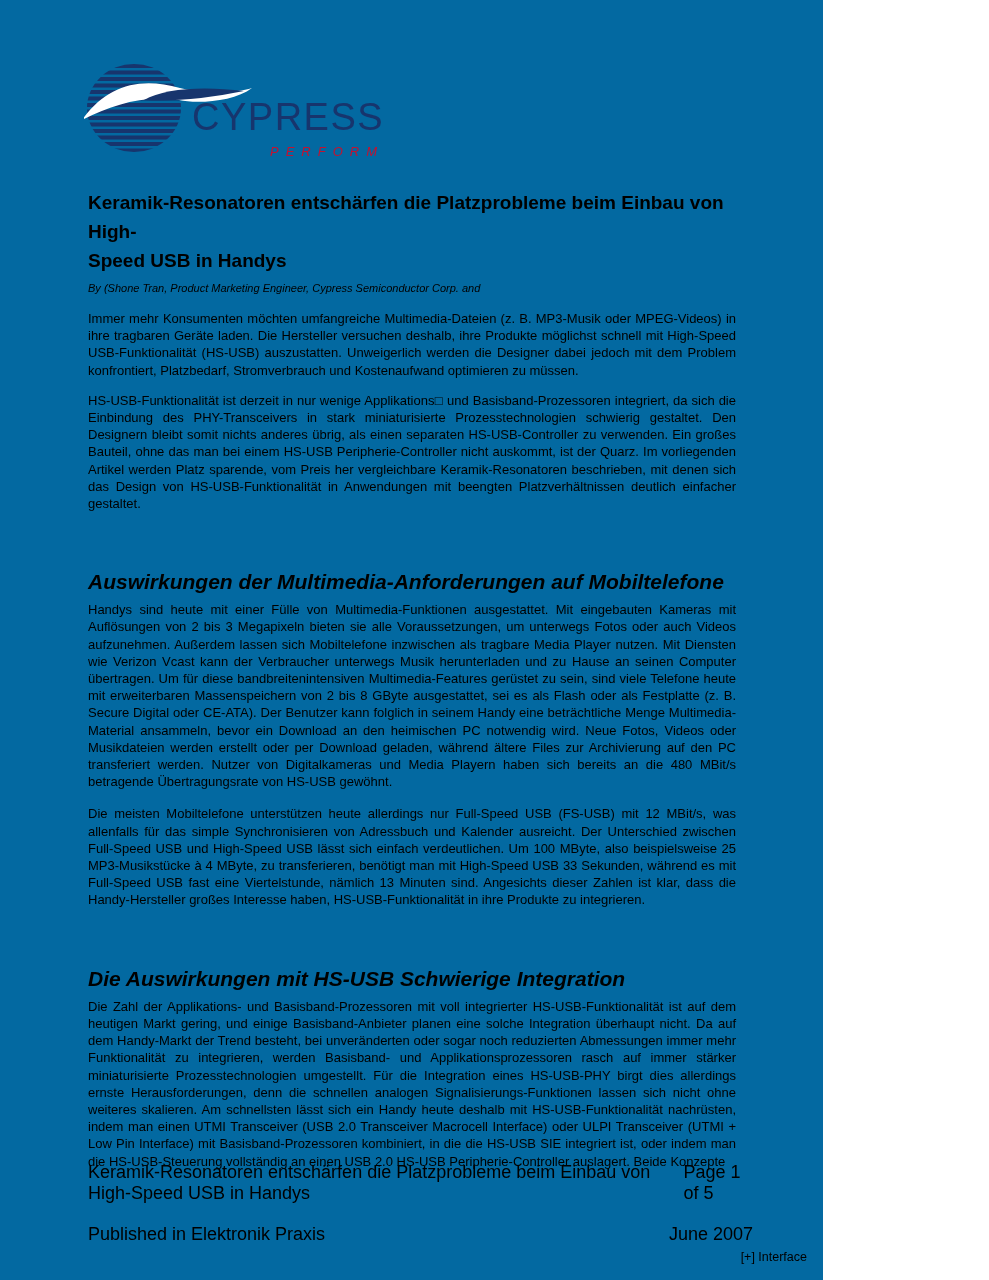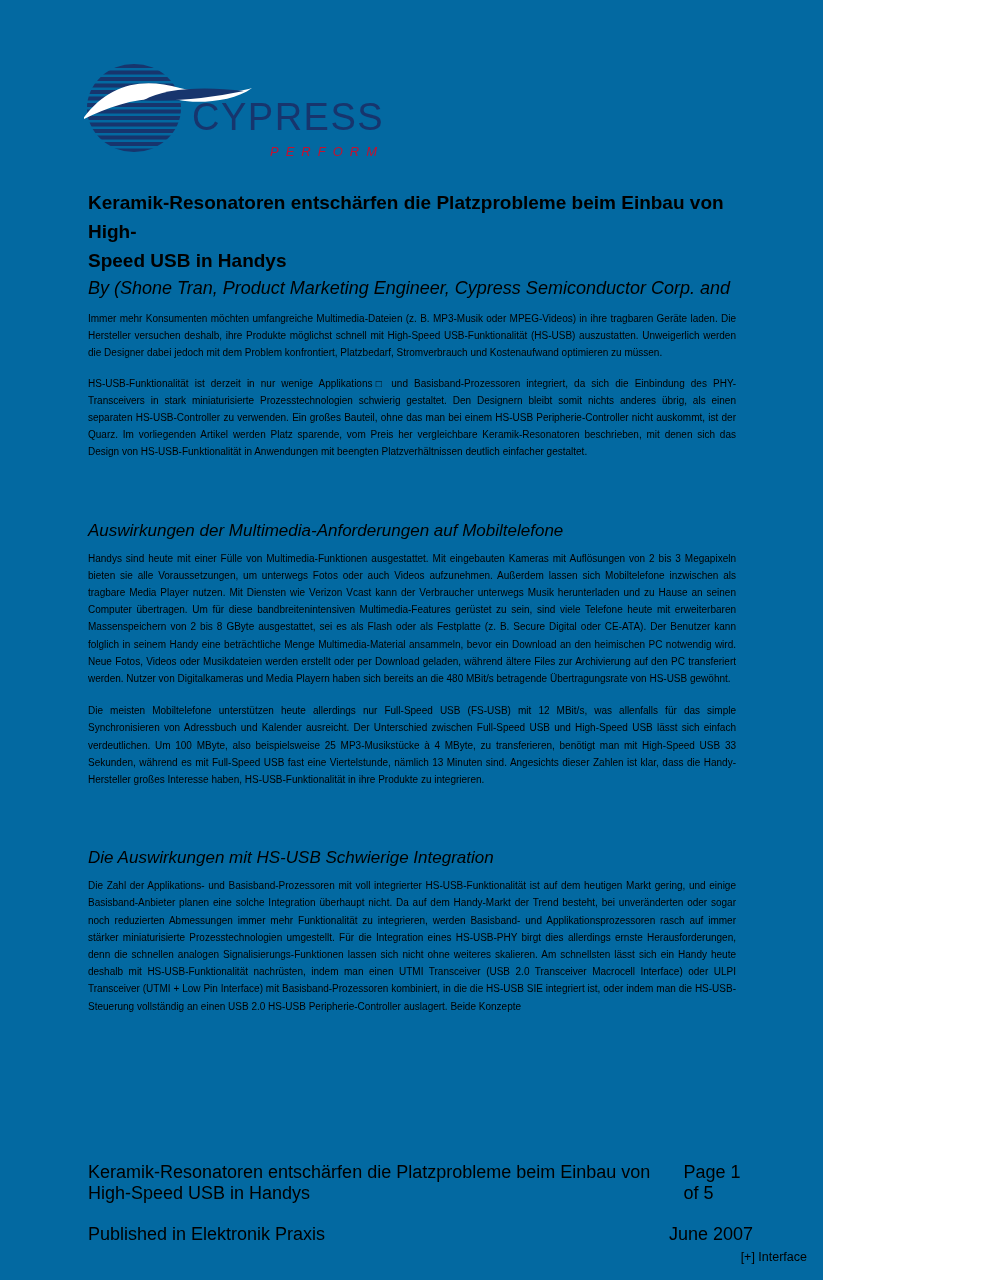--- a/index.html
+++ b/index.html
@@ -23,38 +23,38 @@
     padding: 0 87px 0 88px;
   }
   .article-title {
     margin-top: 188px;
     font-size: 19px;
     font-weight: bold;
     line-height: 29px;
   }
   .byline {
     margin-top: 5px;
-    font-size: 18px;
+    font-size: 11px;
     font-style: italic;
     line-height: 17px;
   }
   .byline .line2 { margin-left: 34px; }
   p.body-par {
     margin: 0;
     margin-top: 12px;
-    font-size: 10px;
+    font-size: 13px;
     line-height: 17.2px;
     text-align: justify;
   }
   p.par-gap { margin-top: 13px; }
   h2.section-heading {
     margin: 0;
     margin-top: 60px;
-    font-size: 17px;
-    font-weight: normal;
+    font-size: 21px;
+    font-weight: bold;
     font-style: italic;
     line-height: 20px;
   }
   p.after-heading { margin-top: 9px; }
   p.mid-gap { margin-top: 15px; }
   .footer {
     position: absolute;
     left: 88px;
     right: 70px;
     top: 1162px;

